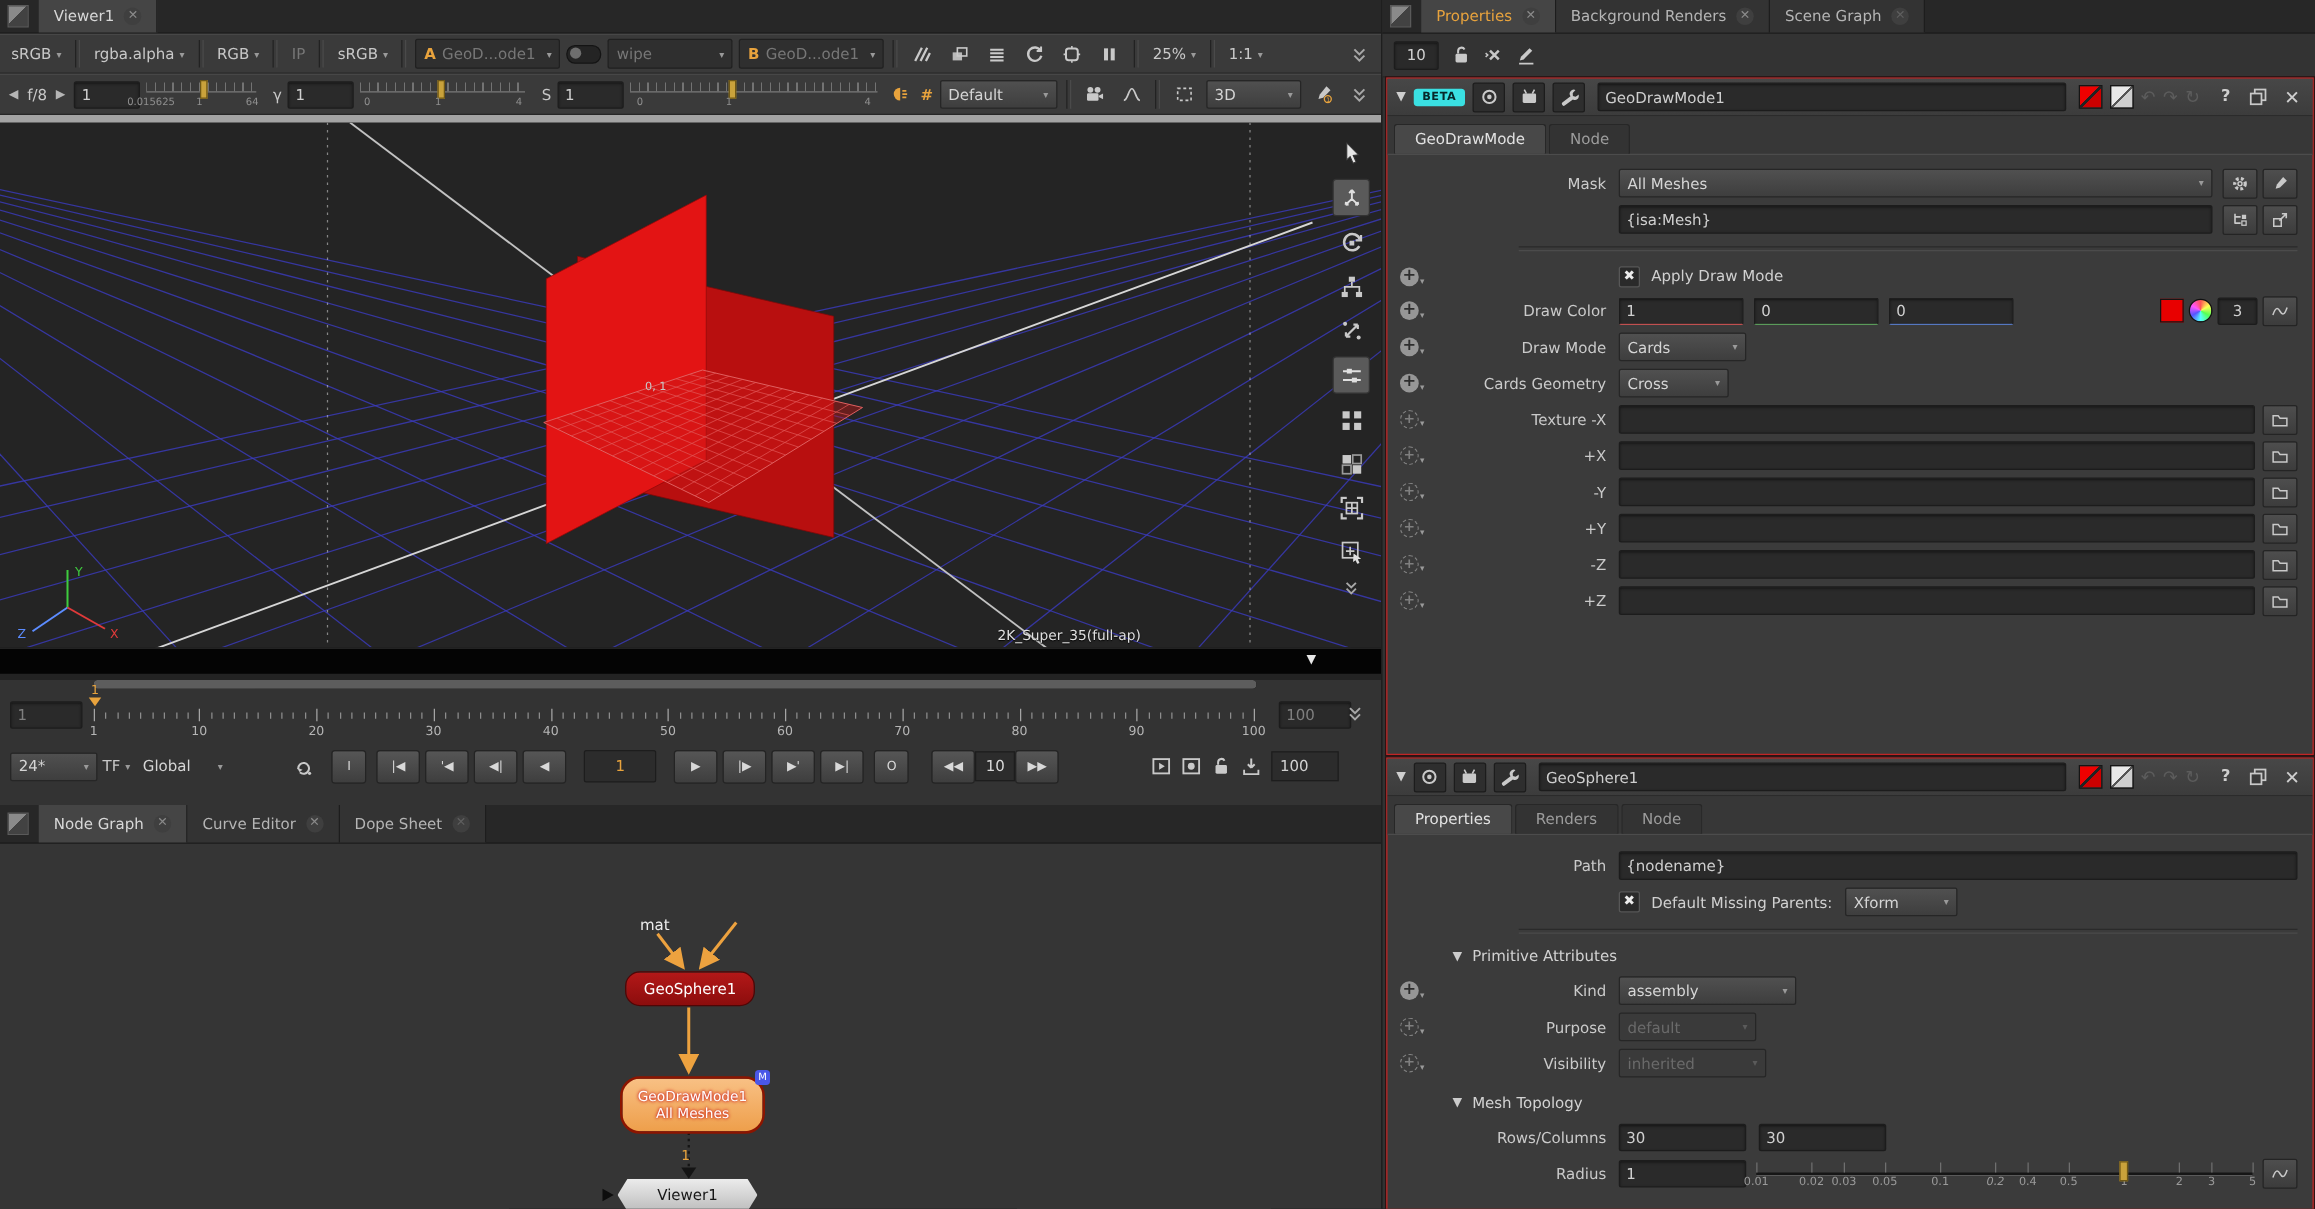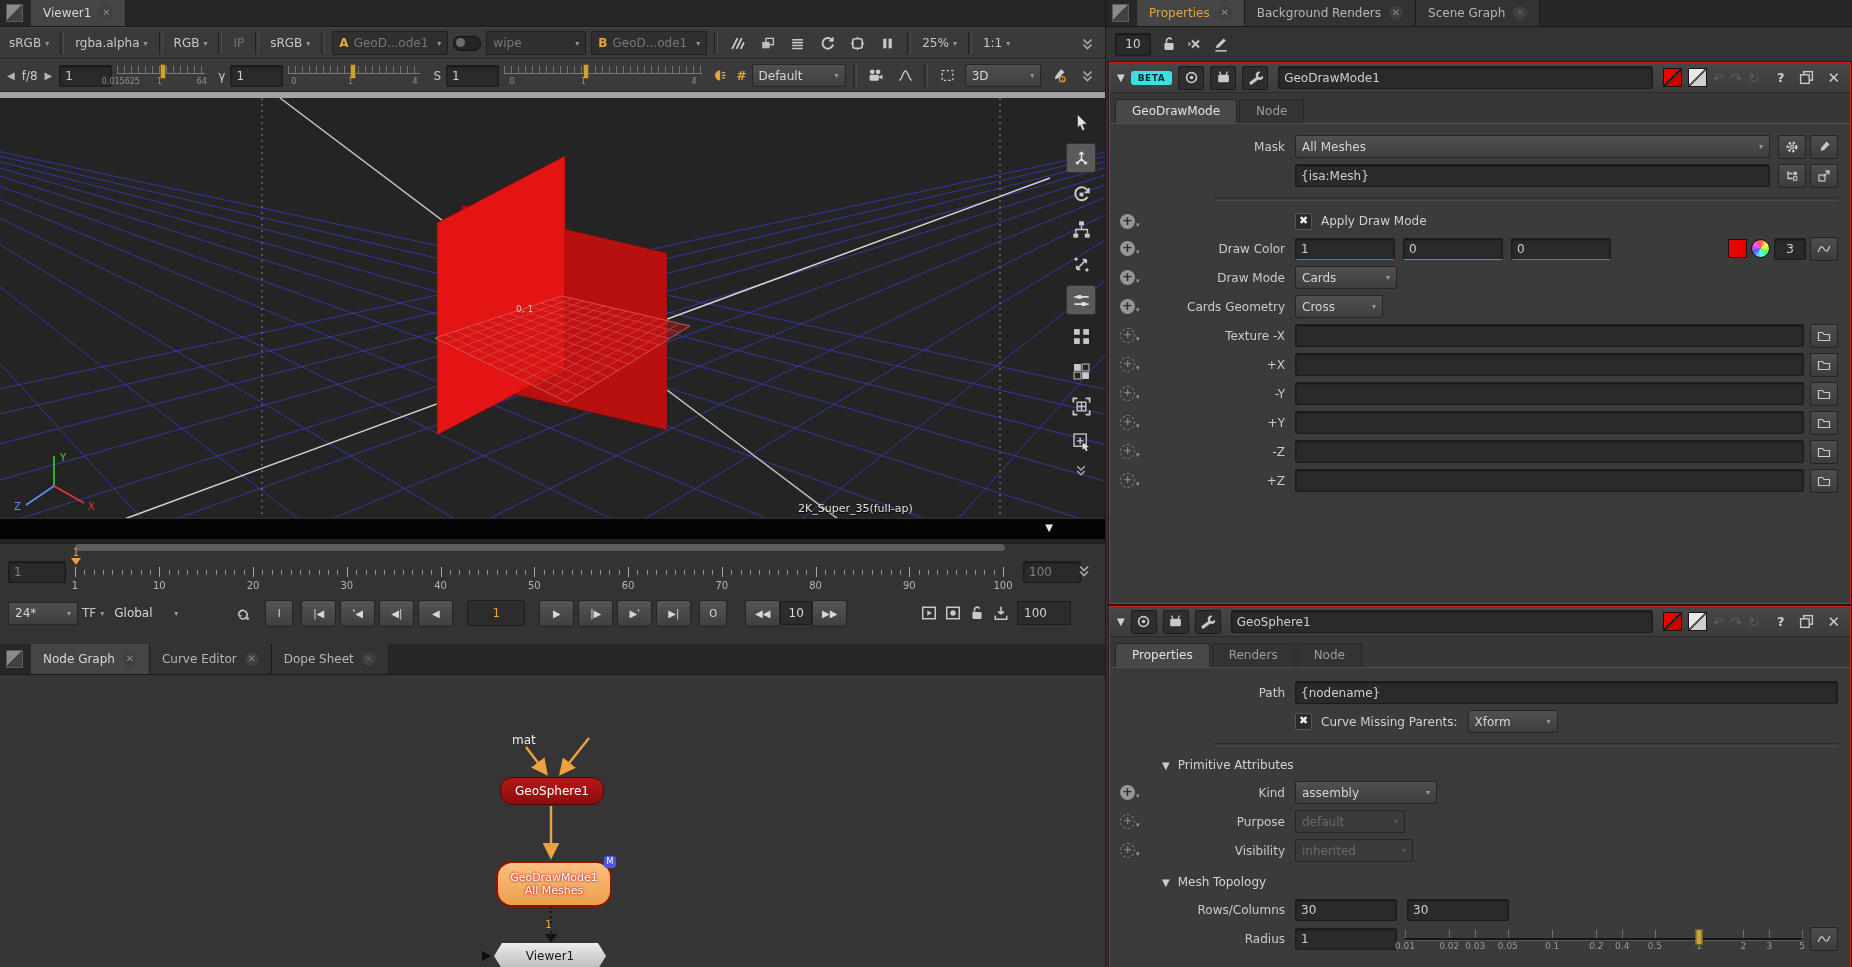--- a/index.html
+++ b/index.html
@@ -1090,21 +1090,21 @@
         <div class="ptab">Node</div>
       </div>
       <div style="padding-top:10px">
         <div class="prow">
           <span class="plbl noplus">Path</span>
           <div class="field" style="flex:1;height:21px">{nodename}</div>
         </div>
         <div class="prow">
           <span class="plbl noplus"></span>
           <span class="chk on"></span>
-          <span class="chklabel">Curve Missing Parents:</span>
+          <span class="chklabel">Default Missing Parents:</span>
           <div class="dd" style="width:76px;margin-left:10px">
               <span>Xform</span>
               <span class="caret">▾</span>
             </div>
         </div>
         <div class="pdiv"></div>
         <div class="sechdr">
           <span class="coll">▼</span>
           <span>Primitive Attributes</span>
         </div>

